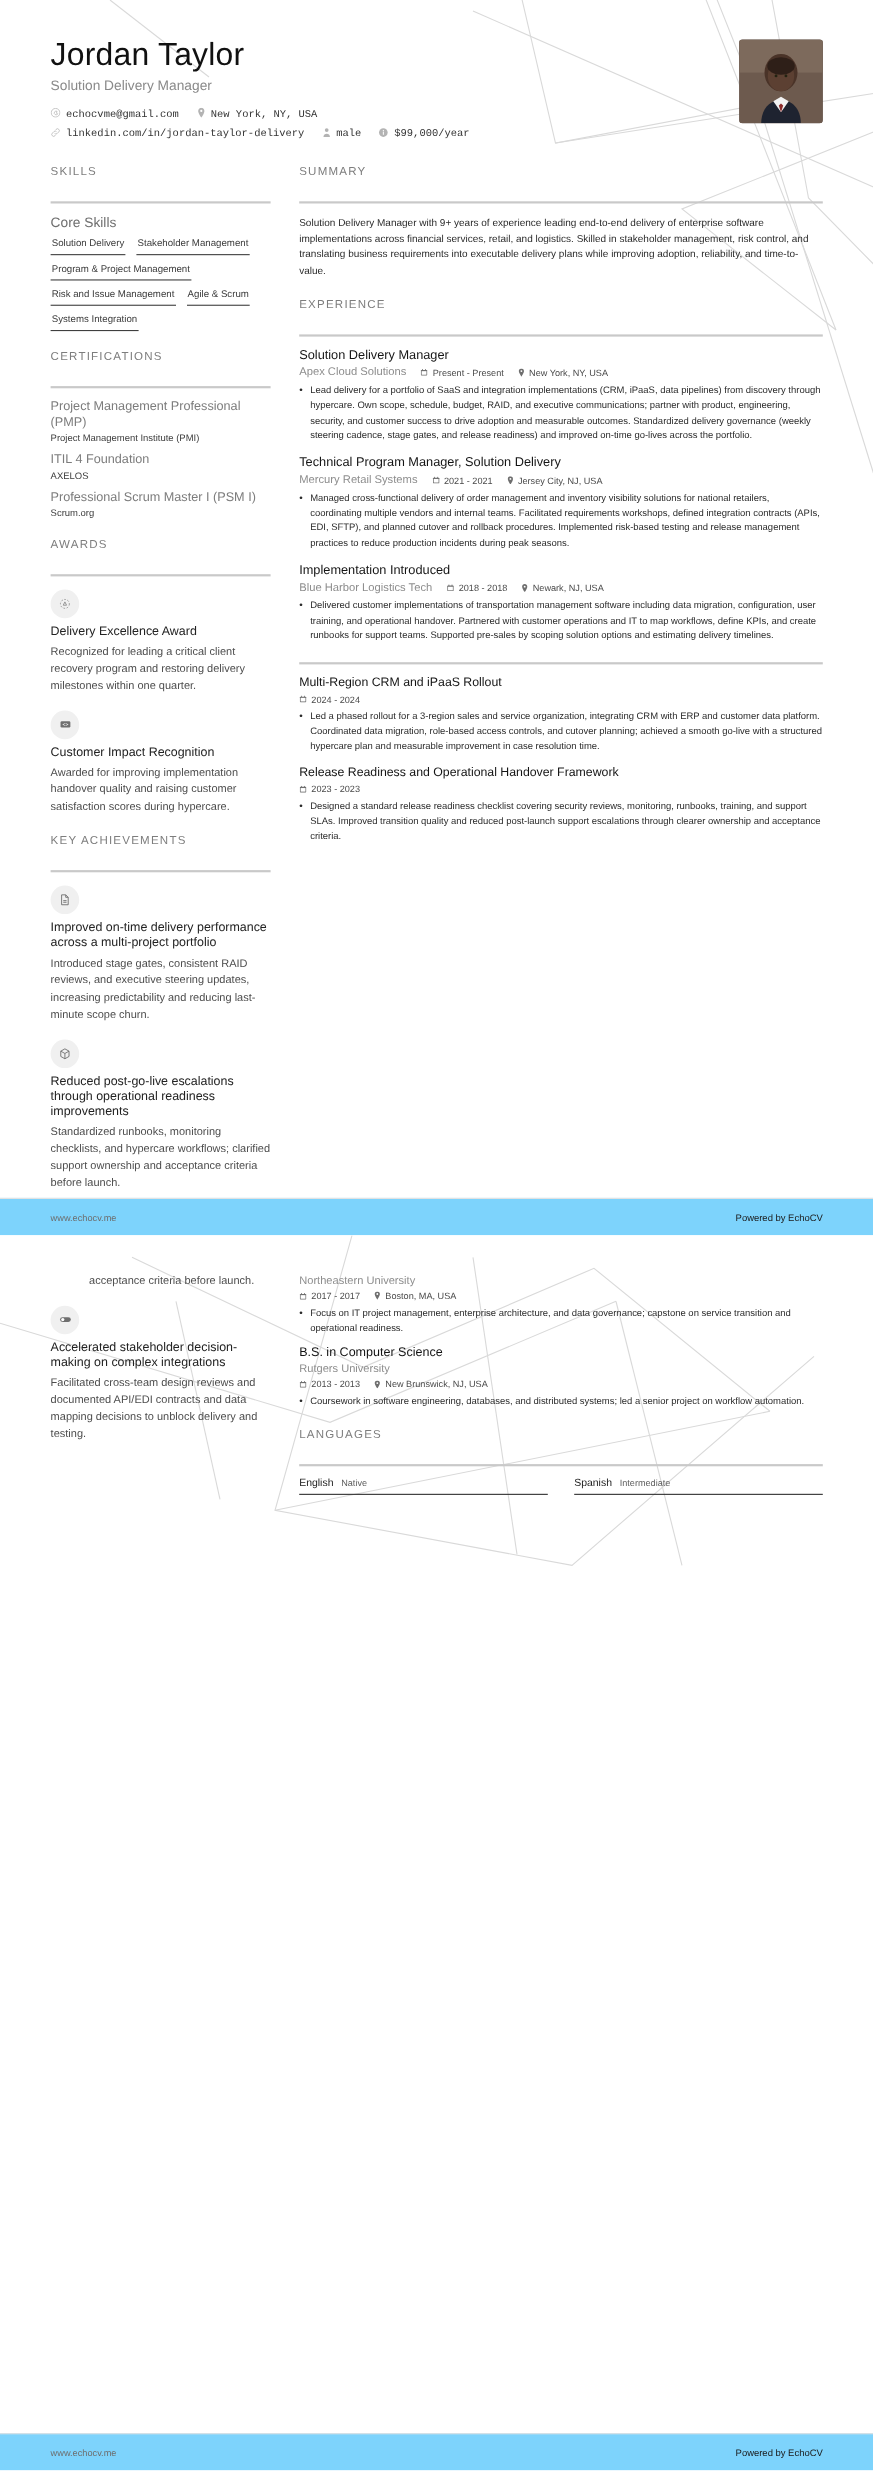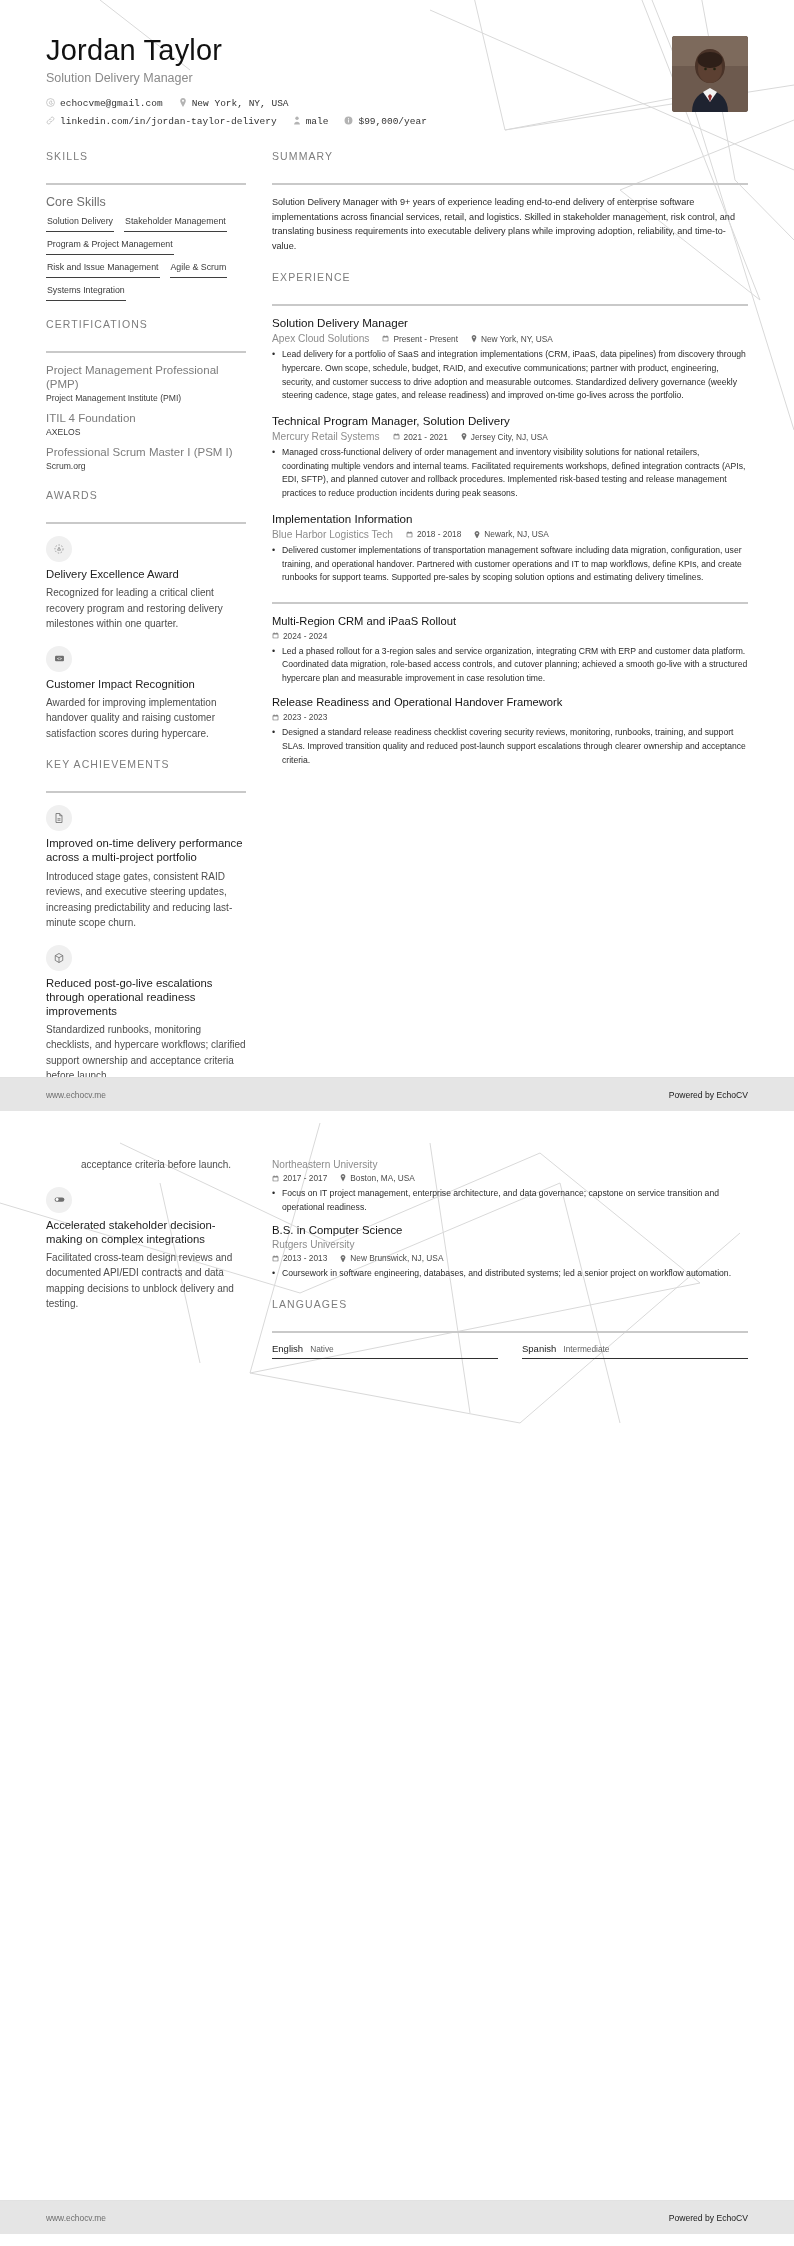--- a/index.html
+++ b/index.html
@@ -255,28 +255,28 @@
     align-items: baseline;
     gap: 7px;
   }
   .lang-name { font-size: 9.5px; color: #1c1c1c; }
   .lang-level { font-size: 8.3px; color: #5e5e5e; }
 
   
   .footer {
     position: absolute;
     left: 0; right: 0;
-    bottom: 12px;
+    bottom: 0;
     height: 34px;
     border-top: 1px solid #e2e2e2;
     display: flex;
     align-items: center;
     justify-content: space-between;
     padding: 0 46px;
-    background: #e5e5e5;
+    background: #7dd3fc;
     z-index: 3;
   }
   .footer-left { font-size: 8.4px; color: #6d6d6d; }
   .footer-right { font-size: 8.6px; color: #1a1a1a; }
 
   
   .page2-cols {
     display: flex;
     padding: 34px 46px 0 46px;
     gap: 26px;
@@ -540,21 +540,21 @@
                   </span>
                 <span>Jersey City, NJ, USA</span>
               </span>
             </div>
             <ul class="bullets">
               <li>Managed cross-functional delivery of order management and inventory visibility solutions for national retailers, coordinating multiple vendors and internal teams. Facilitated requirements workshops, defined integration contracts (APIs, EDI, SFTP), and planned cutover and rollback procedures. Implemented risk-based testing and release management practices to reduce production incidents during peak seasons.</li>
             </ul>
           </div>
 
           <div class="job">
-            <div class="job-title">Implementation Information</div>
+            <div class="job-title">Implementation Introduced</div>
             <div class="job-meta">
               <span class="job-company">Blue Harbor Logistics Tech</span>
               <span class="meta-item">
                 <span class="ci">
                     <svg width="7" height="7" viewBox="0 0 16 16">
                       <rect x="1.5" y="3" width="13" height="11.5" rx="1.3" fill="currentColor"></rect>
                       <rect x="3" y="5.5" width="10" height="7.5" fill="#fff"></rect>
                       <rect x="4" y="1" width="1.6" height="3" fill="currentColor"></rect>
                       <rect x="10.4" y="1" width="1.6" height="3" fill="currentColor"></rect>
                     </svg>

